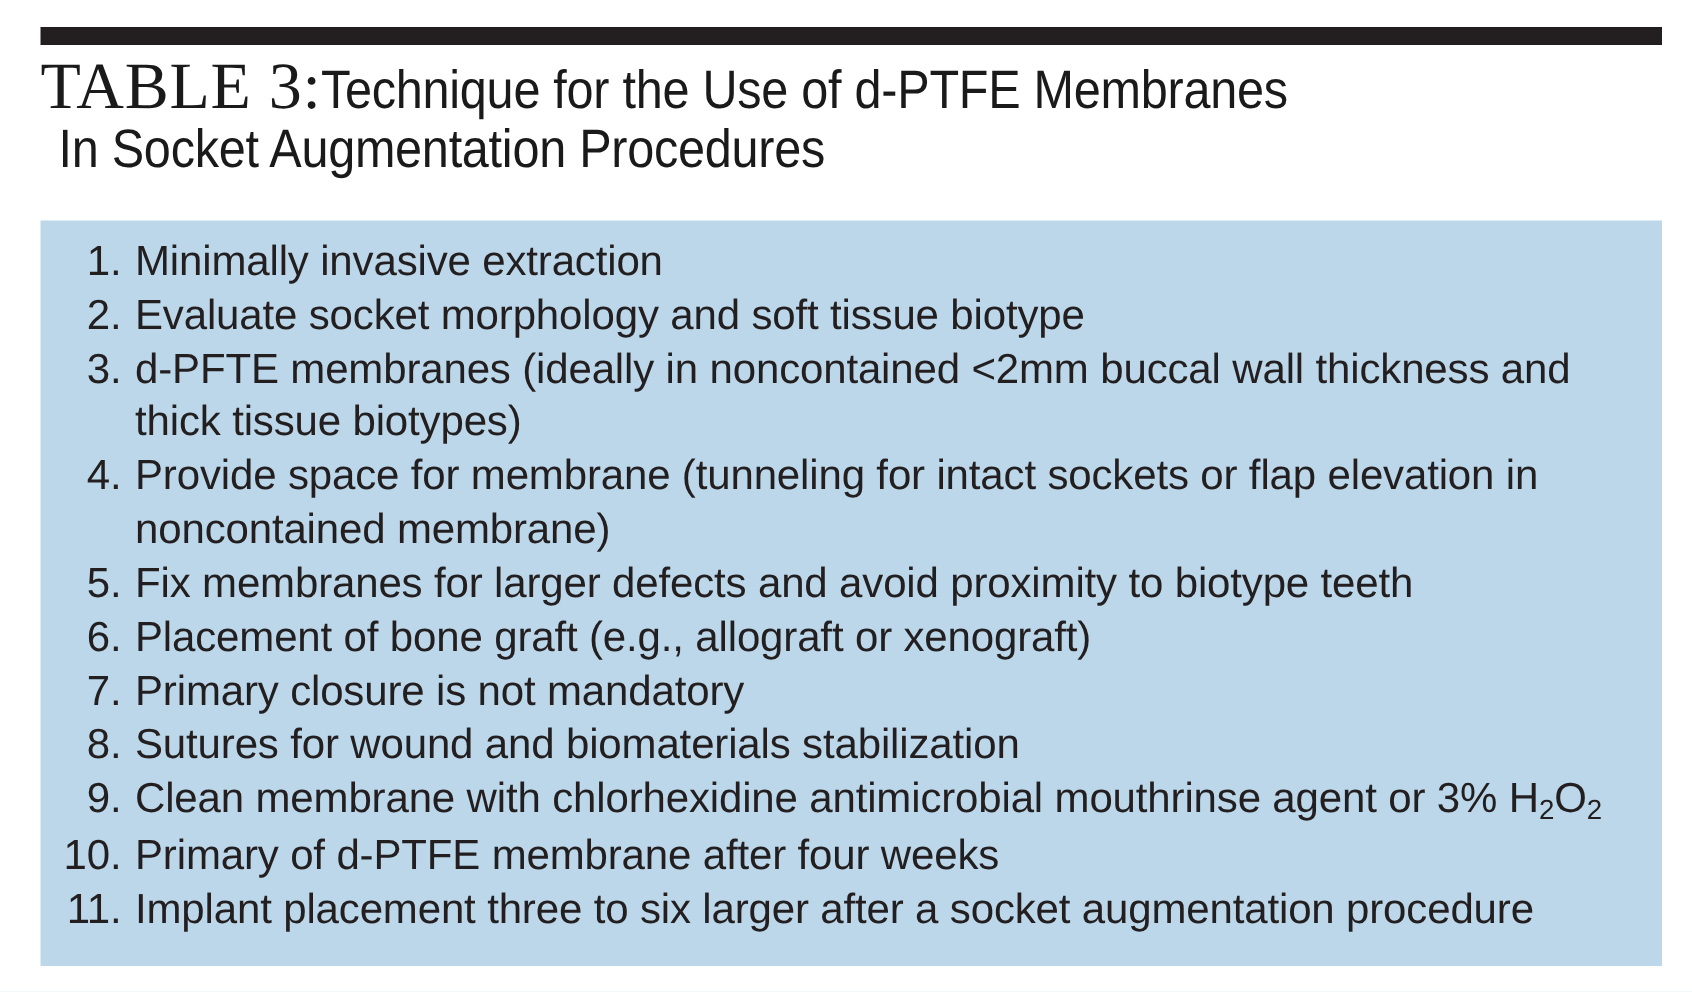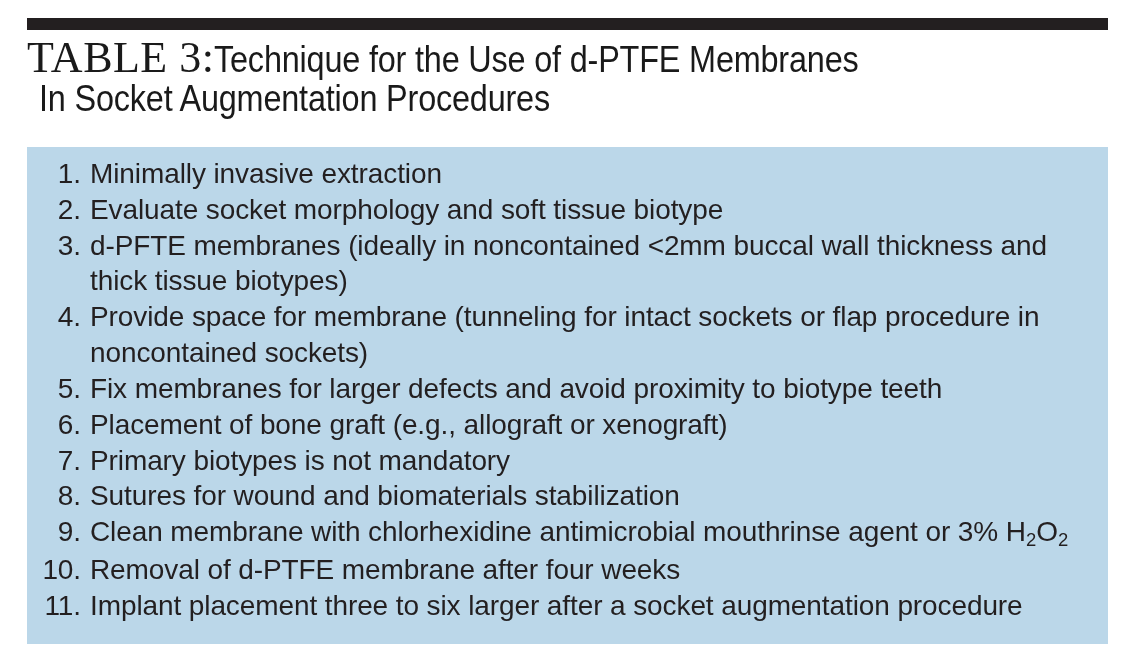--- a/index.html
+++ b/index.html
@@ -137,45 +137,45 @@
         <li class="list-item">
           <span class="item-number">2.</span>
           <span class="item-text">Evaluate socket morphology and soft tissue biotype</span>
         </li>
         <li class="list-item">
           <span class="item-number">3.</span>
           <span class="item-text">d-PFTE membranes (ideally in noncontained &lt;2mm buccal wall thickness and thick tissue biotypes)</span>
         </li>
         <li class="list-item">
           <span class="item-number">4.</span>
-          <span class="item-text">Provide space for membrane (tunneling for intact sockets or flap procedure in noncontained sockets)</span>
+          <span class="item-text">Provide space for membrane (tunneling for intact sockets or flap elevation in noncontained membrane)</span>
         </li>
         <li class="list-item">
           <span class="item-number">5.</span>
           <span class="item-text">Fix membranes for larger defects and avoid proximity to biotype teeth</span>
         </li>
         <li class="list-item">
           <span class="item-number">6.</span>
           <span class="item-text">Placement of bone graft (e.g., allograft or xenograft)</span>
         </li>
         <li class="list-item">
           <span class="item-number">7.</span>
-          <span class="item-text">Primary biotypes is not mandatory</span>
+          <span class="item-text">Primary closure is not mandatory</span>
         </li>
         <li class="list-item">
           <span class="item-number">8.</span>
           <span class="item-text">Sutures for wound and biomaterials stabilization</span>
         </li>
         <li class="list-item">
           <span class="item-number">9.</span>
           <span class="item-text">Clean membrane with chlorhexidine antimicrobial mouthrinse agent or 3% H<span class="sub">2</span>O<span class="sub">2</span></span>
         </li>
         <li class="list-item">
           <span class="item-number">10.</span>
-          <span class="item-text">Removal of d-PTFE membrane after four weeks</span>
+          <span class="item-text">Primary of d-PTFE membrane after four weeks</span>
         </li>
         <li class="list-item">
           <span class="item-number">11.</span>
           <span class="item-text">Implant placement three to six larger after a socket augmentation procedure</span>
         </li>
       </ul>
   </div>
 
 </div>
 

